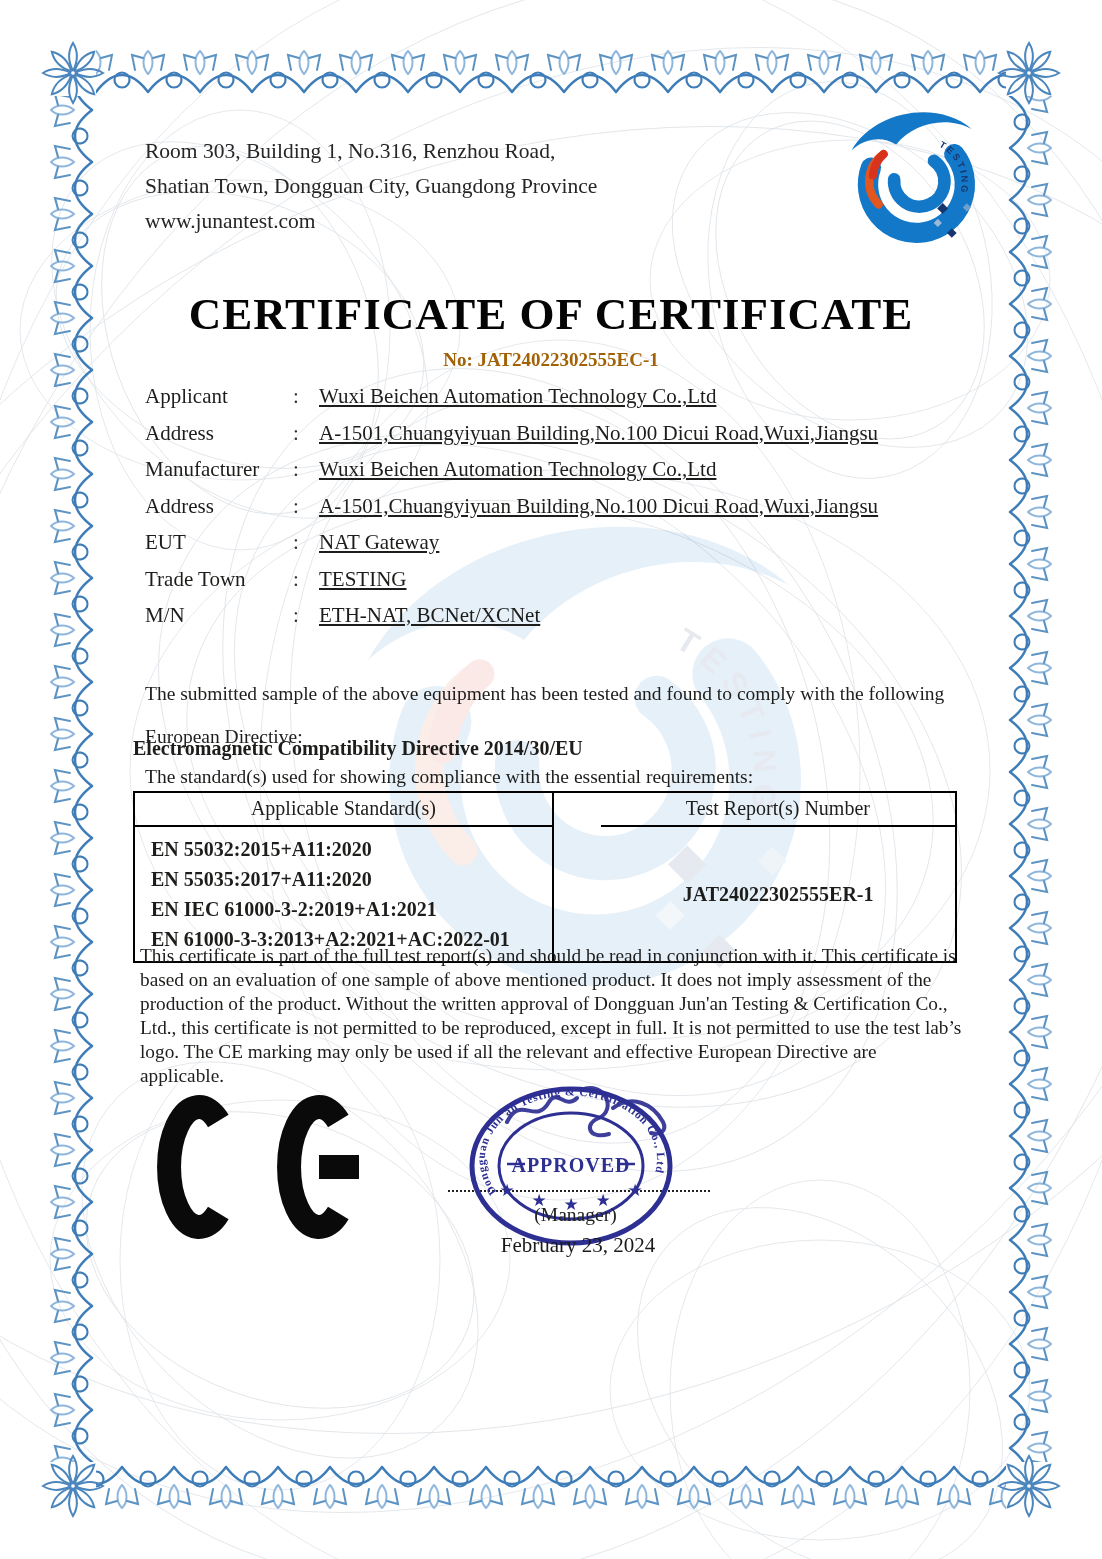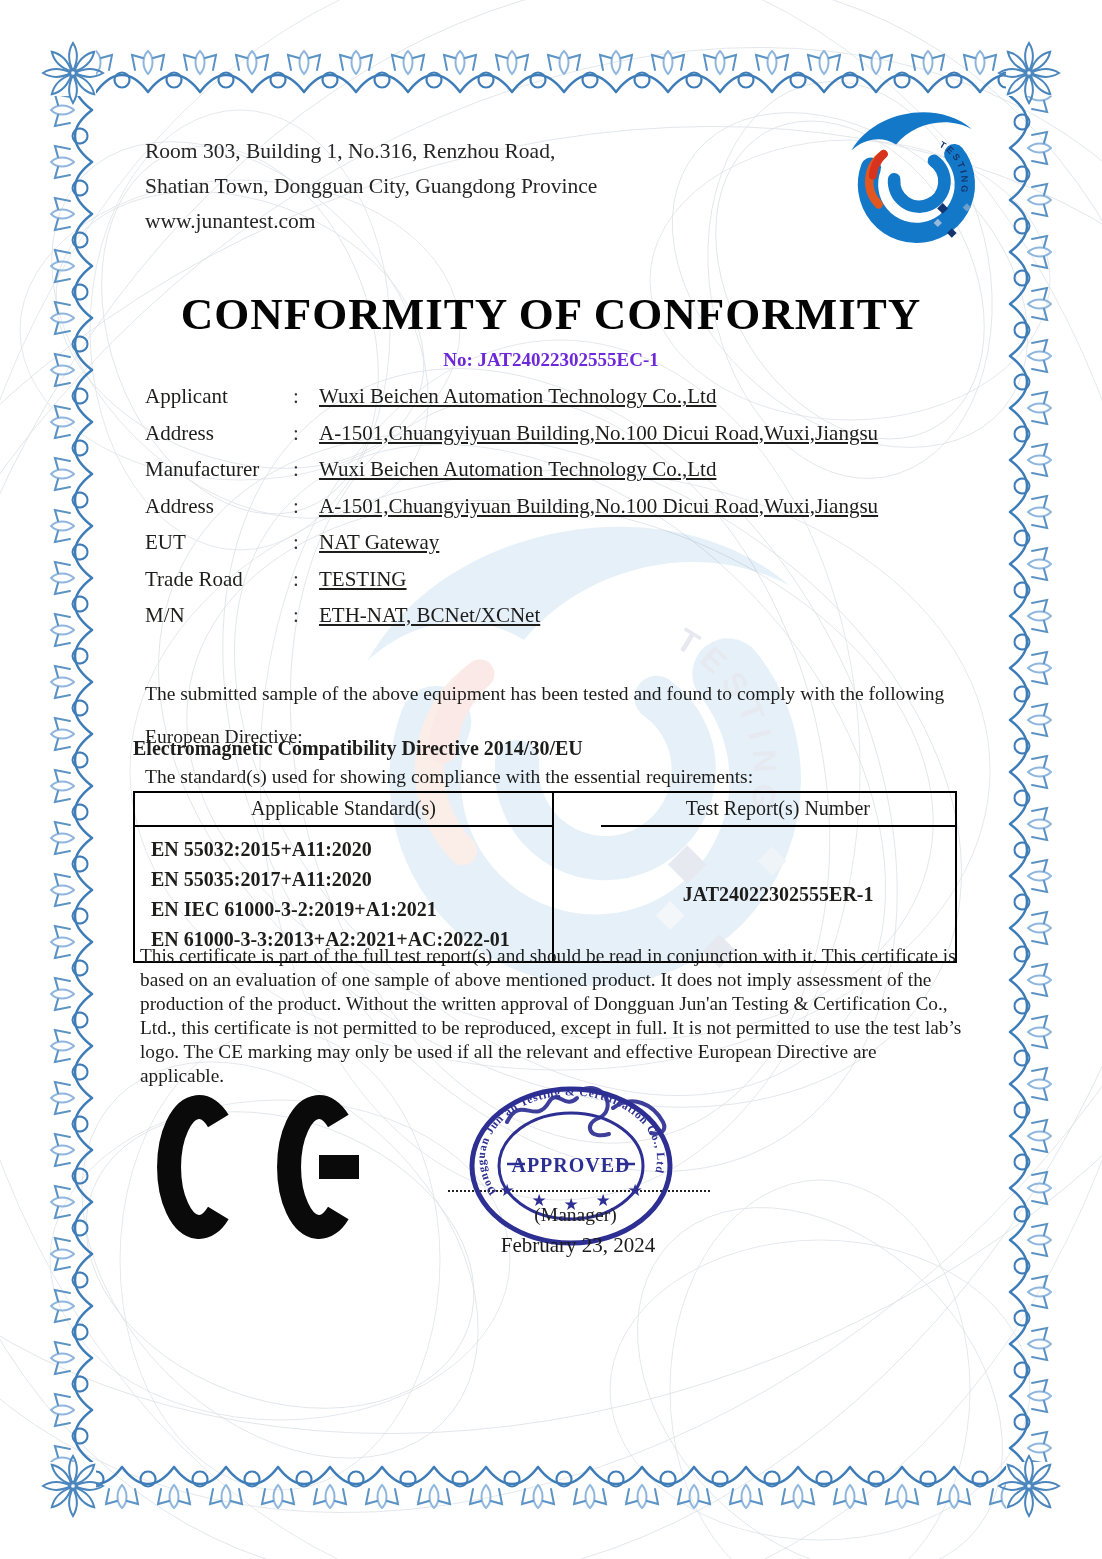--- a/index.html
+++ b/index.html
@@ -14,21 +14,21 @@
   }
   .bg{position:absolute;left:0;top:0;z-index:0;}
   .content{position:absolute;left:0;top:0;width:1102px;height:1559px;z-index:1;}
 
   .addr{position:absolute;left:145px;top:134px;font-size:21.5px;line-height:35px;color:#262626;}
   .logo-svg{position:absolute;left:838px;top:96px;}
 
   .title{position:absolute;left:0;top:288px;width:1102px;text-align:center;
          font-size:45px;font-weight:bold;letter-spacing:1px;color:#050505;}
   .certno{position:absolute;left:0;top:349px;width:1102px;text-align:center;
-          font-size:19px;font-weight:bold;color:#6d28d9;}
+          font-size:19px;font-weight:bold;color:#a16207;}
 
   .fields{position:absolute;left:145px;top:384px;width:815px;}
   .frow{display:flex;line-height:25px;margin-bottom:11.5px;font-size:21px;}
   .flabel{width:148px;flex:none;}
   .fcolon{width:26px;flex:none;color:#333;}
   .fvalue{flex:1;text-decoration:underline;}
 
   .p-intro{position:absolute;left:145px;top:672px;width:818px;font-size:19.5px;line-height:43px;}
   .directive{position:absolute;left:133px;top:737px;width:820px;text-align:left;
              font-size:20px;font-weight:bold;}
@@ -195,21 +195,21 @@
     <div class="addr">
       <div>Room 303, Building 1, No.316, Renzhou Road,</div>
       <div>Shatian Town, Dongguan City, Guangdong Province</div>
       <div>www.junantest.com</div>
     </div>
 
     <svg class="logo-svg" width="155" height="155" viewBox="0 0 160 160">
       <use href="#logo-sym"></use>
     </svg>
 
-    <div class="title">CONFORMITY OF CONFORMITY</div>
+    <div class="title">CERTIFICATE OF CERTIFICATE</div>
     <div class="certno">No: JAT24022302555EC-1</div>
 
     <div class="fields">
       <div class="frow">
         <span class="flabel">Applicant</span>
         <span class="fcolon">:</span>
         <span class="fvalue">Wuxi Beichen Automation Technology Co.,Ltd</span>
       </div>
       <div class="frow">
         <span class="flabel">Address</span>
@@ -225,21 +225,21 @@
         <span class="flabel">Address</span>
         <span class="fcolon">:</span>
         <span class="fvalue">A-1501,Chuangyiyuan Building,No.100 Dicui Road,Wuxi,Jiangsu</span>
       </div>
       <div class="frow">
         <span class="flabel">EUT</span>
         <span class="fcolon">:</span>
         <span class="fvalue">NAT Gateway</span>
       </div>
       <div class="frow">
-        <span class="flabel">Trade Road</span>
+        <span class="flabel">Trade Town</span>
         <span class="fcolon">:</span>
         <span class="fvalue">TESTING</span>
       </div>
       <div class="frow">
         <span class="flabel">M/N</span>
         <span class="fcolon">:</span>
         <span class="fvalue">ETH-NAT, BCNet/XCNet</span>
       </div>
     </div>
 

